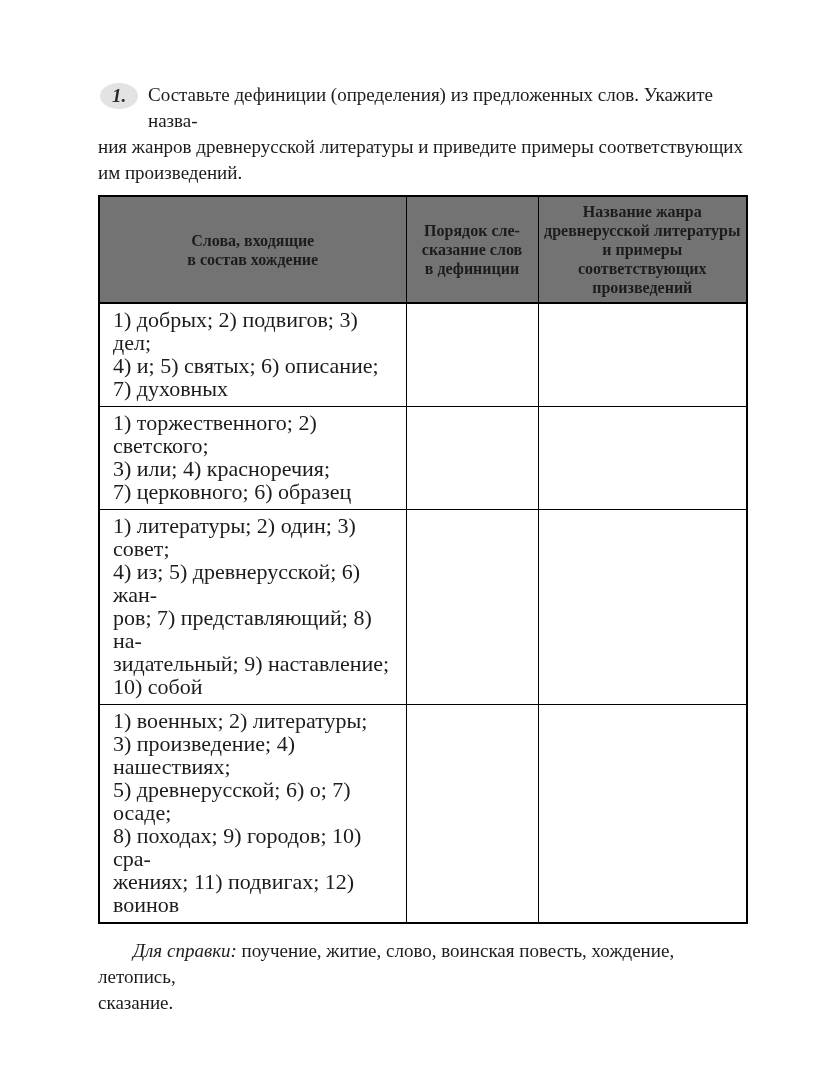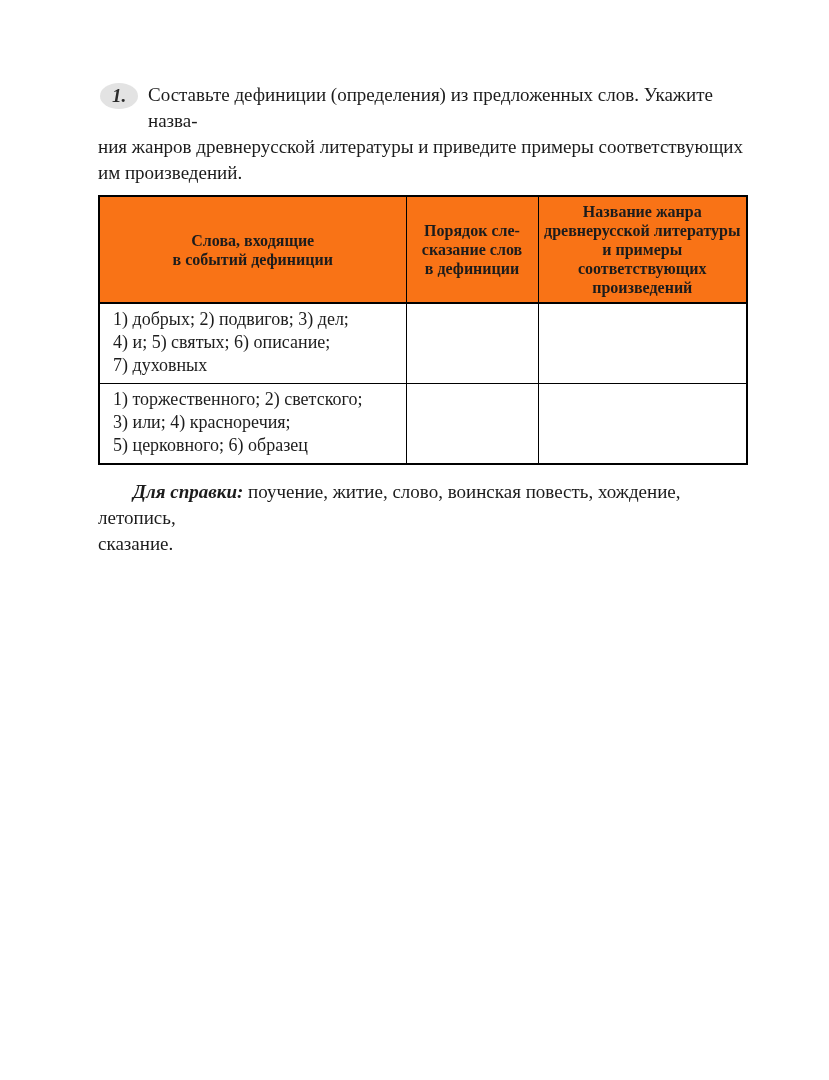--- a/index.html
+++ b/index.html
@@ -39,42 +39,42 @@
     margin-top: 9px;
     border-collapse: collapse;
     table-layout: fixed;
     border: 2px solid #000;
   }
   .genre-table th, .genre-table td {
     border: 1px solid #000;
     white-space: pre-line;
   }
   .genre-table thead th {
-    background: #f97316;
+    background: #737373;
     font-weight: bold;
     font-size: 16px;
     line-height: 19px;
     text-align: center;
     vertical-align: middle;
     padding: 5px 3px;
     border-bottom: 2px solid #000;
   }
   .genre-table td {
-    font-size: 18px;
+    font-size: 22px;
     line-height: 23px;
     vertical-align: top;
     padding: 4px 8px 6px 13px;
   }
   .reference {
     margin: 14px 0 0 0;
     font-size: 19px;
     line-height: 26px;
     text-indent: 35px;
   }
-  .reference .ref-label { font-weight: bold; font-style: italic; text-align: right; }
+  .reference .ref-label { font-weight: normal; font-style: italic; text-align: right; }
   .reference .ref-words { white-space: pre-line; }
   .clearfix::after { content: ""; display: block; clear: both; }
 </style>
 </head>
 <body>
 
 <div class="page">
 
   <div class="exercise clearfix">
     <span class="badge">1.</span><span>Составьте дефиниции (определения) из предложенных слов. Укажите назва-
@@ -84,42 +84,60 @@
 
   <table class="genre-table">
     <colgroup>
       <col style="width:307px">
       <col style="width:132px">
       <col style="width:209px">
     </colgroup>
     <thead>
       <tr>
         <th>Слова, входящие
-в событий дефиниции</th>
+в состав хождение</th>
         <th>Порядок сле-
 сказание слов
 в дефиниции</th>
         <th>Название жанра
 древнерусской литературы
 и примеры соответствующих
 произведений</th>
       </tr>
     </thead>
     <tbody>
       <tr>
         <td>1) добрых; 2) подвигов; 3) дел;
 4) и; 5) святых; 6) описание;
 7) духовных</td>
         <td></td>
         <td></td>
       </tr>
       <tr>
         <td>1) торжественного; 2) светского;
 3) или; 4) красноречия;
-5) церковного; 6) образец</td>
+7) церковного; 6) образец</td>
+        <td></td>
+        <td></td>
+      </tr>
+      <tr>
+        <td>1) литературы; 2) один; 3) совет;
+4) из; 5) древнерусской; 6) жан-
+ров; 7) представляющий; 8) на-
+зидательный; 9) наставление;
+10) собой</td>
+        <td></td>
+        <td></td>
+      </tr>
+      <tr>
+        <td>1) военных; 2) литературы;
+3) произведение; 4) нашествиях;
+5) древнерусской; 6) о; 7) осаде;
+8) походах; 9) городов; 10) сра-
+жениях; 11) подвигах; 12) воинов</td>
         <td></td>
         <td></td>
       </tr>
     </tbody>
   </table>
 
   <p class="reference"><span class="ref-label">Для справки:</span> <span class="ref-words">поучение, житие, слово, воинская повесть, хождение, летопись,
 сказание.</span></p>
 
 </div>

